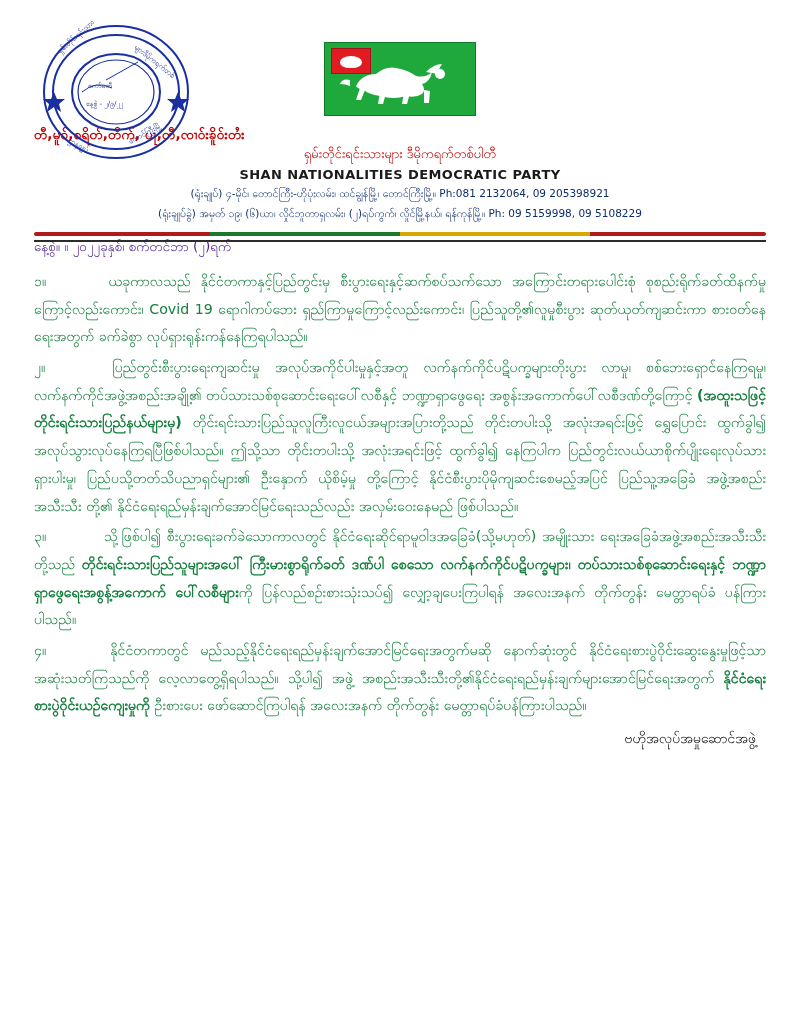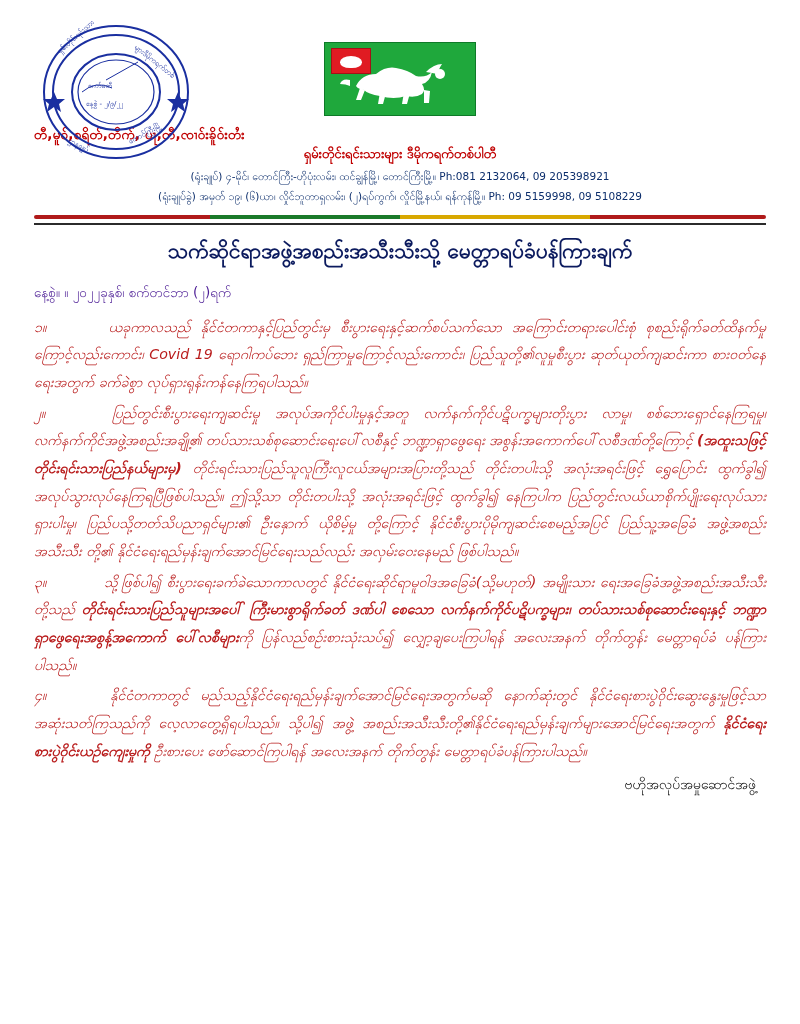--- a/index.html
+++ b/index.html
@@ -76,21 +76,21 @@
     text-align: left;
     color: #c00000;
     font-weight: bold;
     font-size: 13.5px;
     letter-spacing: 0.2px;
     line-height: 1.5;
   }
   .party-name-my2 {
     text-align: center;
     color: #c00000;
-    font-weight: bold;
+    font-weight: normal;
     font-size: 13px;
     line-height: 1.6;
   }
   .party-name-en {
     text-align: center;
     color: #1a1a1a;
     font-weight: bold;
     font-size: 13px;
     letter-spacing: 0.4px;
     margin-top: 2px;
@@ -128,23 +128,22 @@
     color: #4c1d95;
     margin-top: 16px;
     padding-right: 34px;
   }
 
   
   .body {
     margin-top: 10px;
     font-size: 14.2px;
     line-height: 1.95;
-    color: #b91c1c;
+    color: #15803d;
     text-align: justify;
-    font-style: italic;
   }
   .para {
     margin-bottom: 3px;
     text-align: justify;
   }
   .para .indent { display: inline-block; width: 52px; }
   .num { font-weight: normal; }
   b { font-weight: bold; }
 
   
@@ -204,27 +203,27 @@
             <path d="M10 24 q-8 -2 -10 4 q6 0 10 2 z"></path>
           </g>
         </svg>
       </div>
     </div>
 
     <div style="height:118px"></div>
 
     <div class="party-name-my">တီ,မူဝ်,စရိတ်,တိက်, ပႃ,တီ,ၸၢဝ်းၶိူဝ်းတႆး</div>
     <div class="party-name-my2">ရှမ်းတိုင်းရင်းသားများ ဒီမိုကရက်တစ်ပါတီ</div>
+    <div class="party-name-en">SHAN NATIONALITIES DEMOCRATIC PARTY</div>
     <div class="addr">(ရုံးချုပ်) ၄-မိုင်၊ တောင်ကြီး-ဟိုပုံးလမ်း၊ ထင်ချွန်မြို့၊ တောင်ကြီးမြို့။ Ph:081 2132064, 09 205398921</div>
     <div class="addr">(ရုံးချုပ်ခွဲ) အမှတ် ၁၉၊ (၆)ယာ၊ လှိုင်ဘူတာရှလမ်း၊ (၂)ရပ်ကွက်၊ လှိုင်မြို့နယ်၊ ရန်ကုန်မြို့။ Ph: 09 5159998, 09 5108229</div>
     <div class="rule"></div>
     <div class="rule2"></div>
   </div>
 
-  <div class="doc-title">သက်ဆိုင်ရာအဖွဲ့အစည်းအသီးသီးသို့ မေတ္တာရပ်ခံပန်ကြားချက်</div>
   <div class="doc-date">နေ့စွဲ။   ။ ၂၀၂၂ခုနှစ်၊ စက်တင်ဘာ (၂)ရက်</div>
 
   <div class="body">
     <div class="para">
       <span class="num">၁။</span>
       <span class="indent"></span><span>ယခုကာလသည် နိုင်ငံတကာနှင့်ပြည်တွင်းမှ စီးပွားရေးနှင့်ဆက်စပ်သက်သော အကြောင်းတရားပေါင်းစုံ စုစည်းရိုက်ခတ်ထိနက်မှုကြောင့်လည်းကောင်း၊ Covid 19 ရောဂါကပ်ဘေး ရှည်ကြာမှုကြောင့်လည်းကောင်း၊ ပြည်သူတို့၏လူမှုစီးပွား ဆုတ်ယုတ်ကျဆင်းကာ စားဝတ်နေရေးအတွက် ခက်ခဲစွာ လုပ်ရှားရုန်းကန်နေကြရပါသည်။</span>
     </div>
 
     <div class="para">
       <span class="num">၂။</span>

